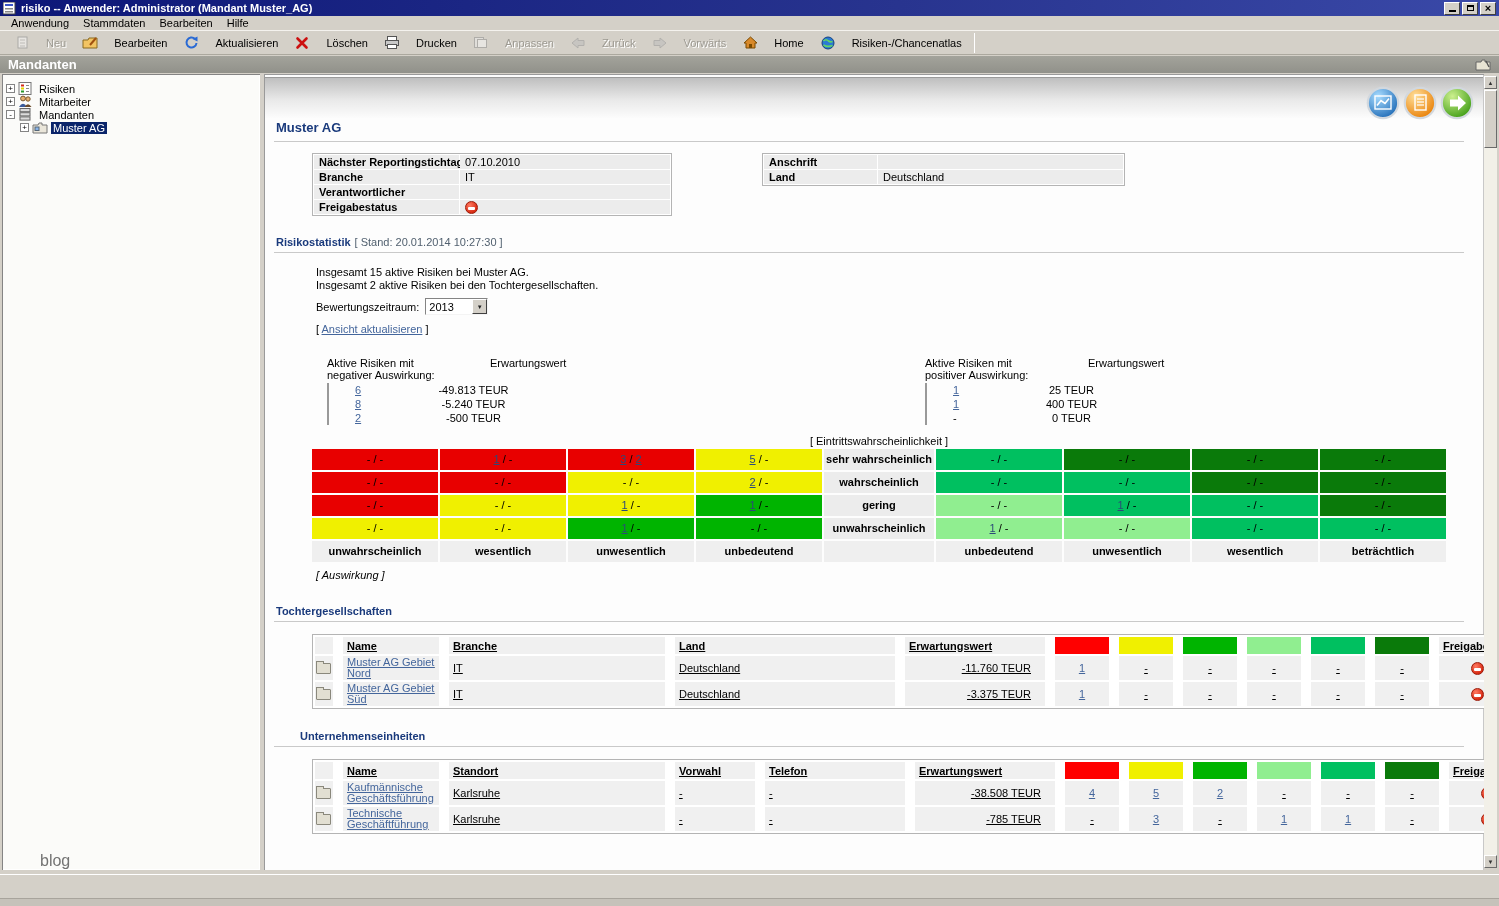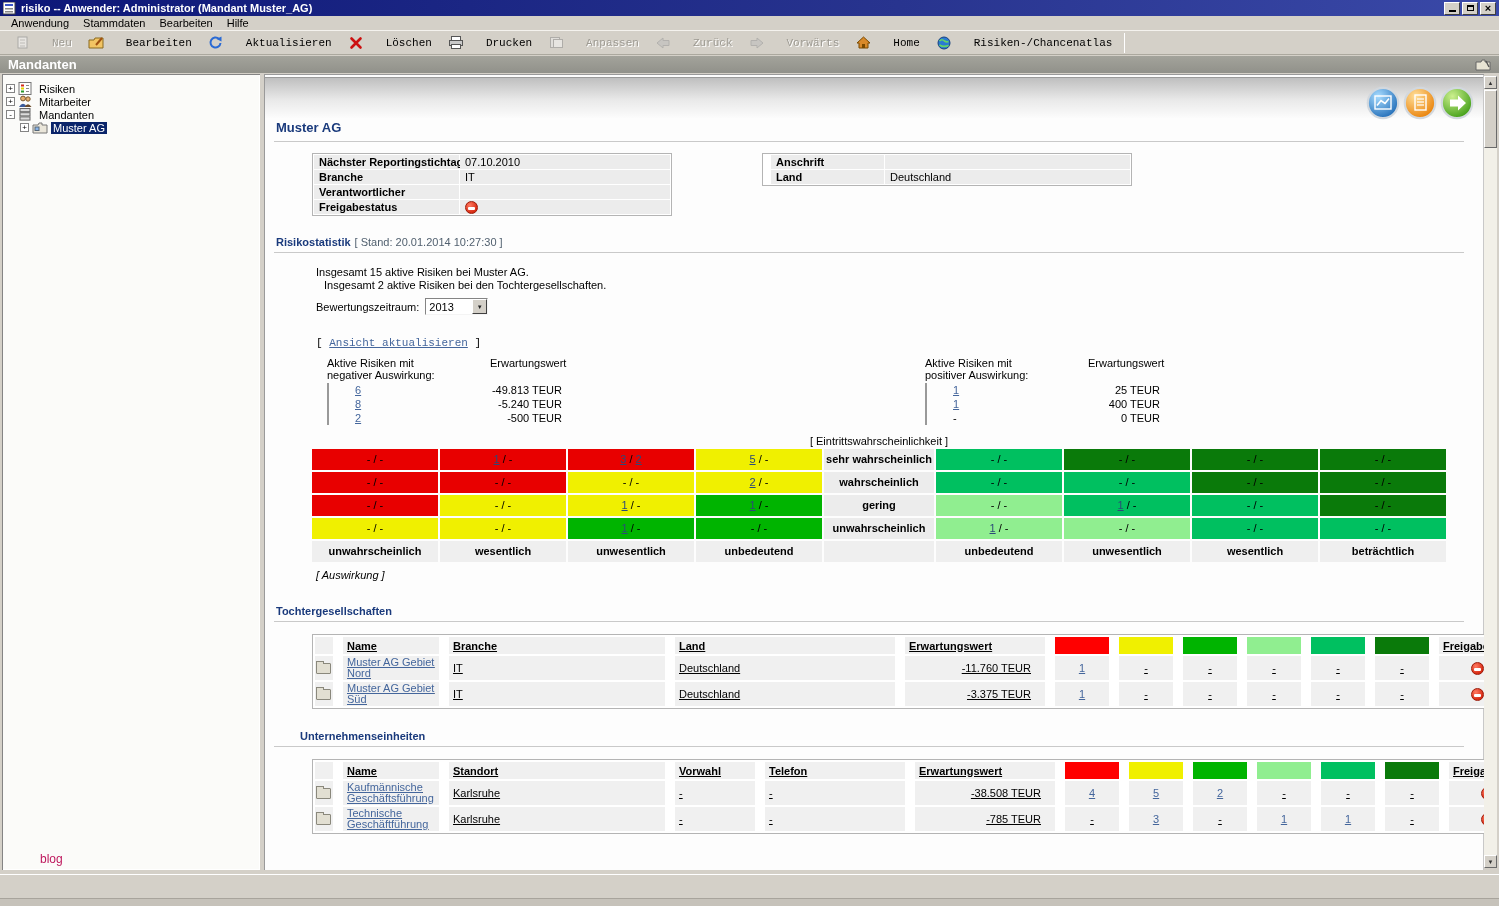--- a/index.html
+++ b/index.html
@@ -20,21 +20,21 @@
   .glyph-restore { width:7px; height:6px; border:1px solid #000; border-top-width:2px; }
   .wbtn.close::before { content:"\00d7"; font-size:11px; line-height:10px; }
 
   .menubar { position:absolute; left:0; top:16px; width:1499px; height:14px; background:#d4d0c8;
     display:flex; align-items:center; padding-left:4px; }
   .menuitem { padding:0 7px; height:14px; line-height:14px; }
 
   .toolbar { position:absolute; left:0; top:30px; width:1499px; height:25px; background:#d4d0c8;
     border-top:1px solid #f4f2ee; border-bottom:1px solid #aba89e;
     display:flex; align-items:center; padding-left:6px; }
-  .tbitem { display:flex; align-items:center; gap:22px; padding:0 8px; height:22px;font-family:Liberation Mono, monospace; }
+  .tbitem { display:flex; align-items:center; gap:16px; padding:0 8px; height:22px; }
   .tbitem .tblabel { white-space:nowrap; }
   .tbitem.disabled .tblabel { color:#9d9a92; text-shadow:1px 1px 0 #fff; }
   .tbitem.disabled .tbicon { filter:grayscale(1) opacity(.55); }
   .tbicon { display:inline-flex; width:16px; height:16px; align-items:center; justify-content:center; }
   .tbsep { width:1px; height:20px; background:#9a978e; border-right:1px solid #fff; margin:0 4px; }
 
   .mbar { position:absolute; left:0; top:56px; width:1499px; height:17px;
     background:linear-gradient(#a3a39b,#91918a); color:#fff; font-weight:bold; font-size:13px;
     display:flex; align-items:center; padding:0 8px; }
   .mbar .mbaricon { margin-left:auto; display:inline-flex; }
@@ -42,42 +42,42 @@
   
   .leftpanel { position:absolute; left:2px; top:74px; width:258px; height:796px; background:#fbfbf9;
     box-shadow:inset 1px 1px 0 #848484, inset -1px -1px 0 #fff; padding:8px 4px; }
   .treerow { display:flex; align-items:center; gap:3px; height:13px; margin-bottom:0; white-space:nowrap; }
   .treerow.lvl1 { padding-left:14px; }
   .expander { width:9px; height:9px; border:1px solid #848484; background:#fff; font-size:8px;
     line-height:7px; text-align:center; display:inline-block; }
   .treeicon { display:inline-flex; width:16px; height:13px; }
   .treelabel { padding:0 2px; }
   .treelabel.selected { background:#0a246a; color:#fff; }
-  .watermark { position:absolute; left:38px; top:778px; color:#be185d; font-size:12px; }
+  .watermark { position:absolute; left:38px; top:778px; color:#737373; font-size:16px; }
 
   
   .content { position:absolute; left:264px; top:74px; width:1220px; height:796px; background:#fdfdfd;
     box-shadow:inset 1px 1px 0 #9a9a9a, inset -1px 0 0 #c8c8c8; overflow:hidden; }
   .band { position:absolute; left:1px; top:3px; width:1218px; height:41px;
     background:linear-gradient(#bfbfbf,#e9e9e9 55%,#fcfcfc); border-top:1px solid #9a9a9a; }
   .cornerbtns { position:absolute; top:12px; right:10px; display:flex; gap:3px; }
   .cornerbtn { width:34px; height:34px; display:inline-flex; }
 
   .pagetitle { position:absolute; left:12px; top:46px; font-size:13px; font-weight:bold; color:#1a3a7c; }
   .hline { position:absolute; left:10px; right:20px; height:1px; background:#c9c9c9; }
 
   .sechead { position:absolute; left:12px; font-size:11px; font-weight:bold; color:#1a3a7c; }
   .sechead .stand { font-weight:normal; color:#51606f; margin-left:4px; }
 
   
   .infobox { position:absolute; border:1px solid #b4b4b4; background:#fff; padding:1px; }
   .inforow { display:grid; gap:1px; margin-bottom:1px; }
   .inforow:last-child { margin-bottom:0; }
   .infobox.l .inforow { grid-template-columns:145px 210px; }
-  .infobox.r .inforow { grid-template-columns:113px 245px;padding-left:7px; }
+  .infobox.r .inforow { grid-template-columns:113px 245px; }
   .icell { background:#ececec; height:14px; line-height:14px; padding:0 5px; white-space:nowrap; }
   .icell.lab { font-weight:bold; }
 
   .bodytext { position:absolute; left:52px; white-space:nowrap; }
 
   .periodrow { position:absolute; left:52px; display:flex; align-items:center; gap:6px; }
   .select { width:63px; height:17px; background:#fff; border:1px solid; border-color:#848484 #f4f4f4 #f4f4f4 #848484;
     display:flex; align-items:center; }
   .select .selval { flex:1; padding-left:3px; }
   .selbtn { width:15px; height:15px; background:#d4d0c8; border:1px solid; border-color:#fff #404040 #404040 #fff;
@@ -87,21 +87,21 @@
   .bracketlink { position:absolute; left:52px; white-space:nowrap; }
   a.link, span.link { color:#44669c; text-decoration:underline; cursor:pointer; }
 
   
   .legend { position:absolute; width:240px; }
   .legtitle { position:absolute; left:0; top:0; line-height:12px; }
   .legcol2 { position:absolute; left:163px; top:0; }
   .legrows { position:absolute; left:0; top:26px; width:235px; }
   .legrow { display:grid; grid-template-columns:28px 30px 177px; align-items:center; height:14px; }
   .legswatch { width:22px; height:11px; border:1px solid #999; }
-  .legval { text-align:right; }
+  .legval { text-align:center; }
 
   
   .matrix { position:absolute; left:48px; top:375px; }
   .mtoplabel { position:absolute; left:457px; top:-14px; width:220px; text-align:center; }
   .mgrid { display:grid; grid-template-columns:126px 126px 126px 126px 110px 126px 126px 126px 126px; gap:2px; }
   .mcell { height:21px; line-height:21px; text-align:center; white-space:nowrap; }
   .mcell .link { color:#2c4a78; }
   .mprob { background:#ececec; font-weight:bold; }
   .maxis { background:#efefef; font-weight:bold; }
   .mbottomlabel { position:absolute; left:4px; top:120px; white-space:nowrap;font-style:italic; }
@@ -405,31 +405,31 @@
         <div class="icell">Deutschland</div>
       </div>
     </div>
 
   <div class="sechead" style="top:162px;">
     <span>Risikostatistik</span><span class="stand">[ Stand: 20.01.2014 10:27:30 ]</span>
   </div>
   <div class="hline" style="top:178px;"></div>
 
   <div class="bodytext" style="top:192px;">Insgesamt 15 aktive Risiken bei Muster AG.</div>
-  <div class="bodytext" style="top:205px;margin-left:8px;">Insgesamt 2 aktive Risiken bei den Tochtergesellschaften.</div>
+  <div class="bodytext" style="top:205px;">Insgesamt 2 aktive Risiken bei den Tochtergesellschaften.</div>
 
   <div class="periodrow" style="top:224px;">
     <span>Bewertungszeitraum:</span>
     <span class="select">
       <span class="selval">2013</span>
       <span class="selbtn"></span>
     </span>
   </div>
 
-  <div class="bracketlink" style="top:263px;font-family:Liberation Mono, monospace;">
+  <div class="bracketlink" style="top:249px;">
     <span>[</span>
     <span class="link">Ansicht aktualisieren</span>
     <span>]</span>
   </div>
 
   <div class="legend" style="left:63px; top:283px;">
     <div class="legtitle">
       <div>Aktive Risiken mit</div>
       <div>negativer Auswirkung:</div>
     </div>

